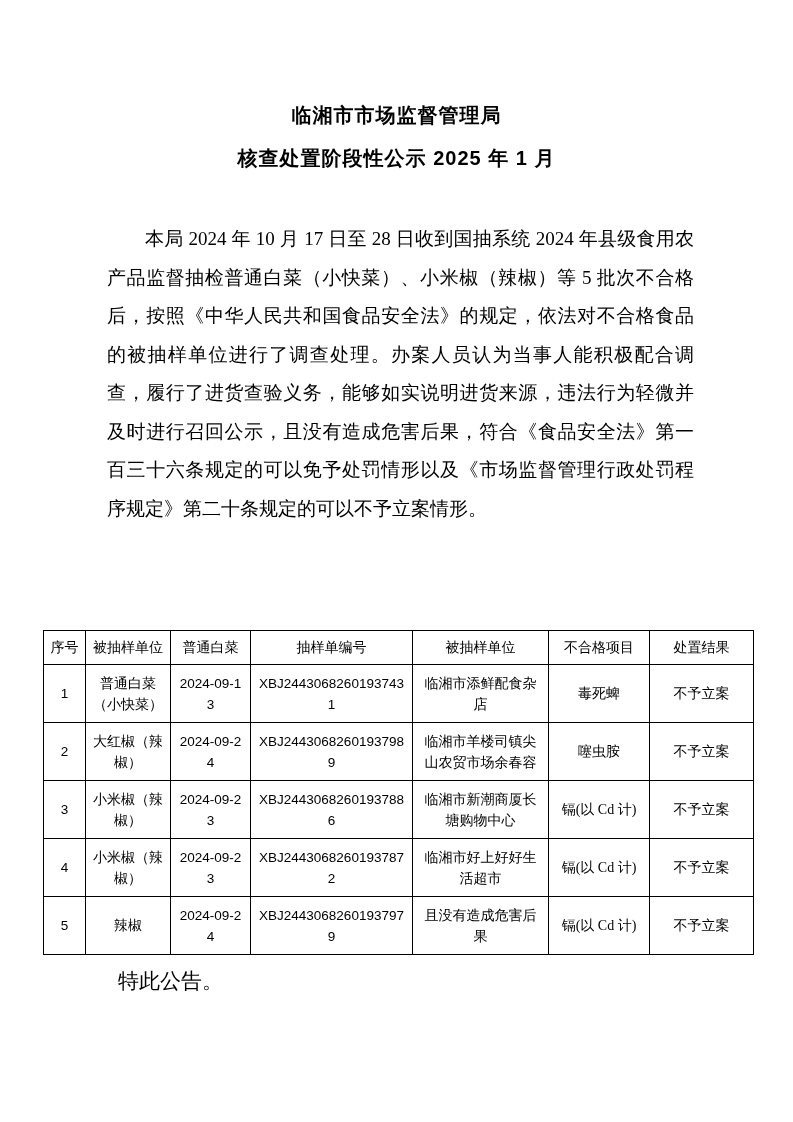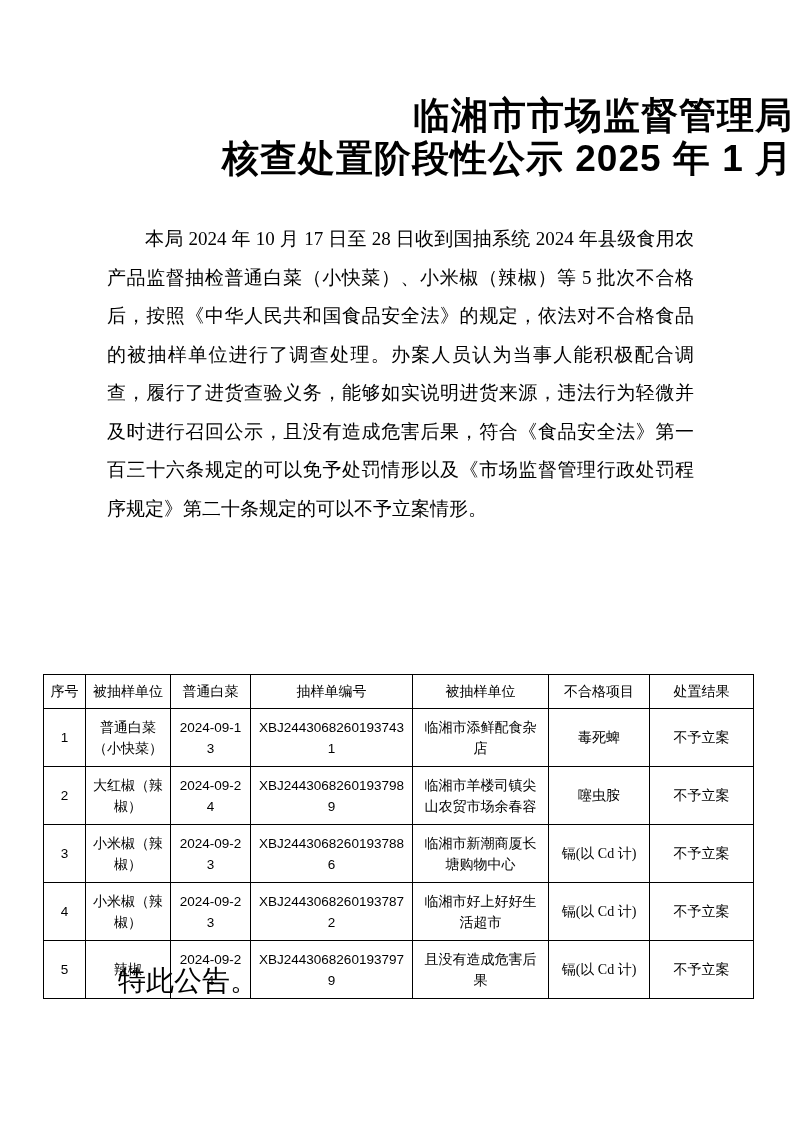--- a/index.html
+++ b/index.html
@@ -15,24 +15,24 @@
   .page {
     position: absolute;
     inset: 0;
     background: #ffffff;
   }
   .doc-title {
     position: absolute;
     top: 94px;
     left: 0;
     width: 793px;
-    text-align: right;
+    text-align: center;
     font-family: "Liberation Sans", sans-serif;
     font-weight: 700;
-    font-size: 37px;
+    font-size: 20px;
     line-height: 43px;
     letter-spacing: 1px;
   }
   .doc-body {
     position: absolute;
     top: 220px;
     left: 107px;
     width: 587px;
     font-size: 19px;
     line-height: 38.5px;
@@ -41,21 +41,20 @@
   }
   .para { text-indent: 2em; }
   .results-table {
     position: absolute;
     top: 630px;
     left: 43px;
     width: 710px;
     border-collapse: collapse;
     table-layout: fixed;
     font-size: 14px;
-    margin-top: 44px;
   }
   .results-table th,
   .results-table td {
     border: 1px solid #000000;
     text-align: center;
     vertical-align: middle;
     padding: 2px 5px;
     line-height: 21px;
     font-weight: normal;
     word-break: break-all;
@@ -63,21 +62,21 @@
   .results-table thead tr { height: 34px; }
   .results-table tbody tr { height: 58px; }
   .cell-sans {
     font-family: "Liberation Sans", sans-serif;
     font-size: 13.5px;
   }
   .closing {
     position: absolute;
     top: 966px;
     left: 118px;
-    font-size: 28px;
+    font-size: 21px;
     line-height: 30px;
   }
 </style>
 </head>
 <body>
 
 <div class="page">
 
   <div class="doc-title">
     <div>临湘市市场监督管理局</div>

